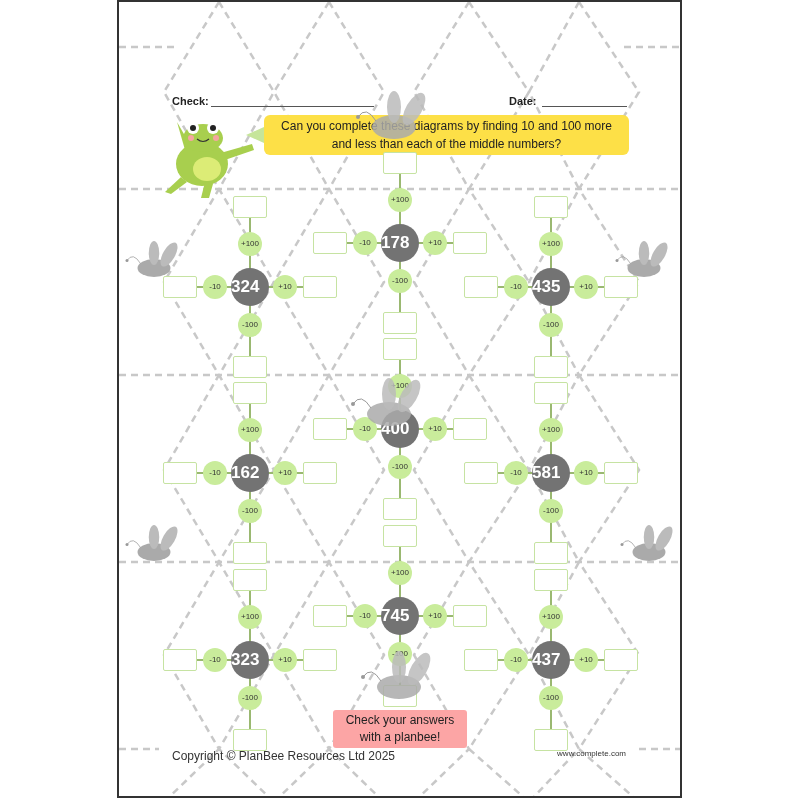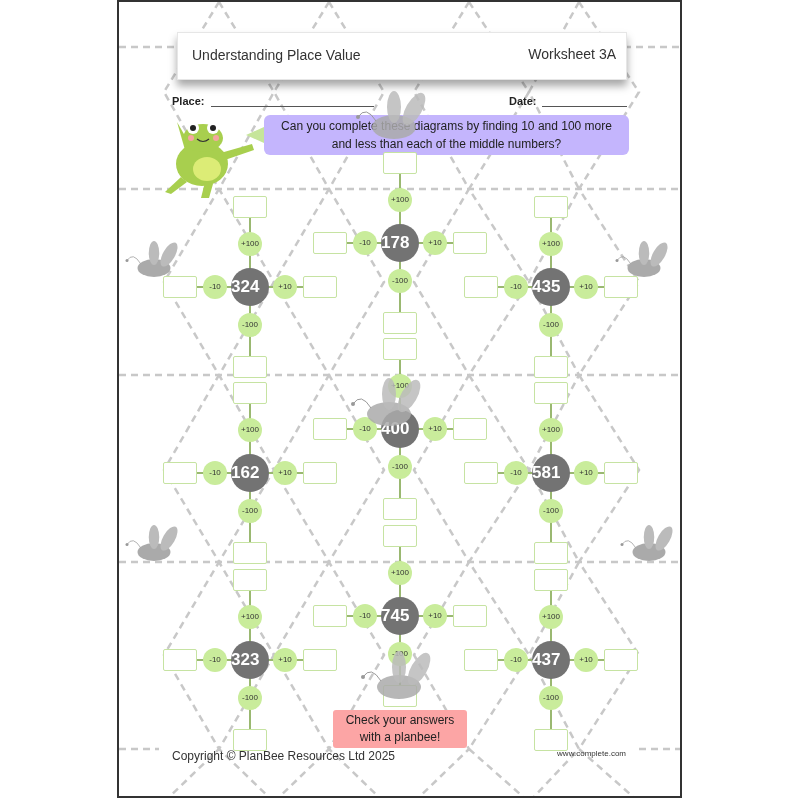--- a/index.html
+++ b/index.html
@@ -4,21 +4,21 @@
 <style>
   html, body { margin:0; padding:0; background:#ffffff; }
   body { width:800px; height:800px; position:relative; overflow:hidden; font-family:"Liberation Sans", sans-serif; }
   .page { position:absolute; left:117px; top:0; width:565px; height:798px; border-left:2px solid #333; border-right:2px solid #333; border-top:2px solid #333; border-bottom:2px solid #333; box-sizing:border-box; background:#fff; overflow:hidden; }
   svg.hex { position:absolute; left:0; top:0; }
   .title-box { position:absolute; left:58px; top:30px; width:448px; height:46px; background:#fff; box-shadow:0 6px 8px rgba(0,0,0,0.35); border:1px solid #e6e6e6; }
   .title-left { position:absolute; left:14px; top:14px; font-size:14px; color:#333; }
   .title-right { position:absolute; right:10px; top:13px; font-size:14px; color:#333; }
   .field { position:absolute; font-size:11px; font-weight:bold; color:#222; }
   .line { position:absolute; border-bottom:1px solid #555; height:0; }
-  .bubble { position:absolute; left:145px; top:113px; width:365px; height:40px; background:#c4b5fd; border-radius:6px; font-size:12px; color:#222; text-align:center; line-height:18px; padding-top:2px; box-sizing:border-box; }
+  .bubble { position:absolute; left:145px; top:113px; width:365px; height:40px; background:#fde047; border-radius:6px; font-size:12px; color:#222; text-align:center; line-height:18px; padding-top:2px; box-sizing:border-box; }
   .bubble:before { content:""; position:absolute; left:-18px; top:12px; border-right:18px solid #c6e59a; border-top:8px solid transparent; border-bottom:8px solid transparent; }
   .frog { position:absolute; left:38px; top:110px; }
   .diagram { position:absolute; width:0; height:0; }
   .conn { position:absolute; background:#9ab871; }
   .center { position:absolute; width:38px; height:38px; left:-19px; top:-19px; border-radius:50%; background:#737373; color:#fff; font-weight:bold; font-size:17px; text-align:left; line-height:38px; }
   .op { position:absolute; width:24px; height:24px; border-radius:50%; background:#c9ec9b; color:#333; font-size:8px; text-align:center; line-height:24px; }
   .ans { position:absolute; width:34px; height:22px; border:1.5px solid #c6e3a2; border-radius:2px; background:#fff; box-sizing:border-box; }
   .fly { position:absolute; }
   .check { position:absolute; left:214px; top:708px; width:134px; height:38px; background:#fca5a5; border-radius:3px; font-size:12px; color:#222; text-align:center; line-height:17px; padding-top:2px; box-sizing:border-box; }
   .footer-left { position:absolute; left:53px; top:747px; font-size:12px; color:#333; }
@@ -42,26 +42,22 @@
       <polyline points="100,0 45,90 100,187 45,280 100,373 45,468 100,560 45,653 100,747 45,800"></polyline>
       <polyline points="210,0 155,90 210,187 155,280 210,373 155,468 210,560 155,653 210,747 155,800"></polyline>
       <polyline points="350,0 410,90 350,187 410,280 350,373 410,468 350,560 410,653 350,747 410,800"></polyline>
       <polyline points="350,0 295,90 350,187 295,280 350,373 295,468 350,560 295,653 350,747 295,800"></polyline>
       <polyline points="460,0 410,90 460,187 410,280 460,373 410,468 460,560 410,653 460,747 410,800"></polyline>
       <polyline points="210,0 265,90 210,187 265,280 210,373 265,468 210,560 265,653 210,747 265,800"></polyline>
       <polyline points="460,0 520,90 460,187 520,280 460,373 520,468 460,560 520,653 460,747 520,800"></polyline>
     </g>
   </svg>
 
-  <div class="title-box">
-    <span class="title-left">Understanding Place Value</span>
-    <span class="title-right">Worksheet 3A</span>
-  </div>
-
-  <span class="field" style="left:53px;top:93px;">Place:</span>
+
+  <span class="field" style="left:53px;top:93px;">Check:</span>
   <div class="line" style="left:92px;top:104px;width:163px;"></div>
   <span class="field" style="left:390px;top:93px;">Date:</span>
   <div class="line" style="left:423px;top:104px;width:85px;"></div>
 
   <svg class="frog" width="100" height="90" viewBox="0 0 100 90">
     <path d="M20 10 L28 38 L35 36 Z" fill="#a8cf4e"></path>
     <path d="M60 42 L95 32 L97 38 L62 50 Z" fill="#a8cf4e"></path>
     <ellipse cx="45" cy="52" rx="26" ry="22" fill="#a8cf4e"></ellipse>
     <ellipse cx="50" cy="57" rx="14" ry="12" fill="#dcec76"></ellipse>
     <ellipse cx="46" cy="26" rx="20" ry="14" fill="#a8cf4e"></ellipse>

